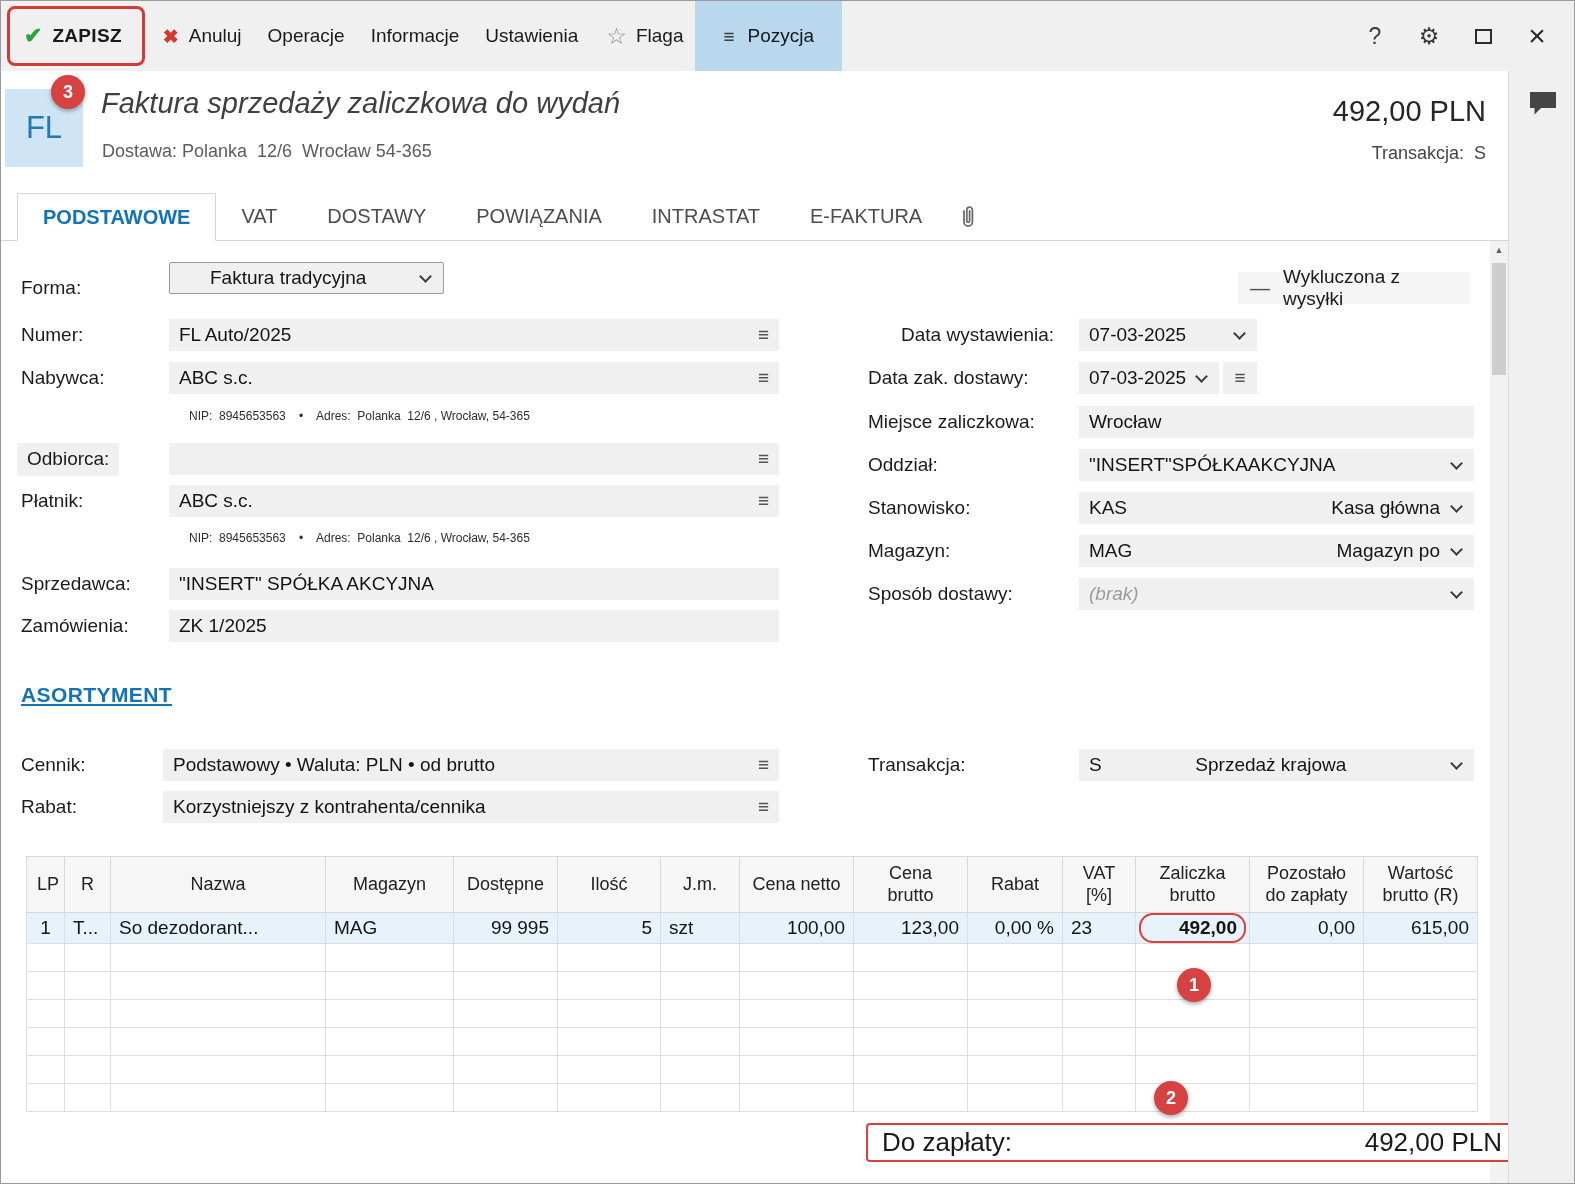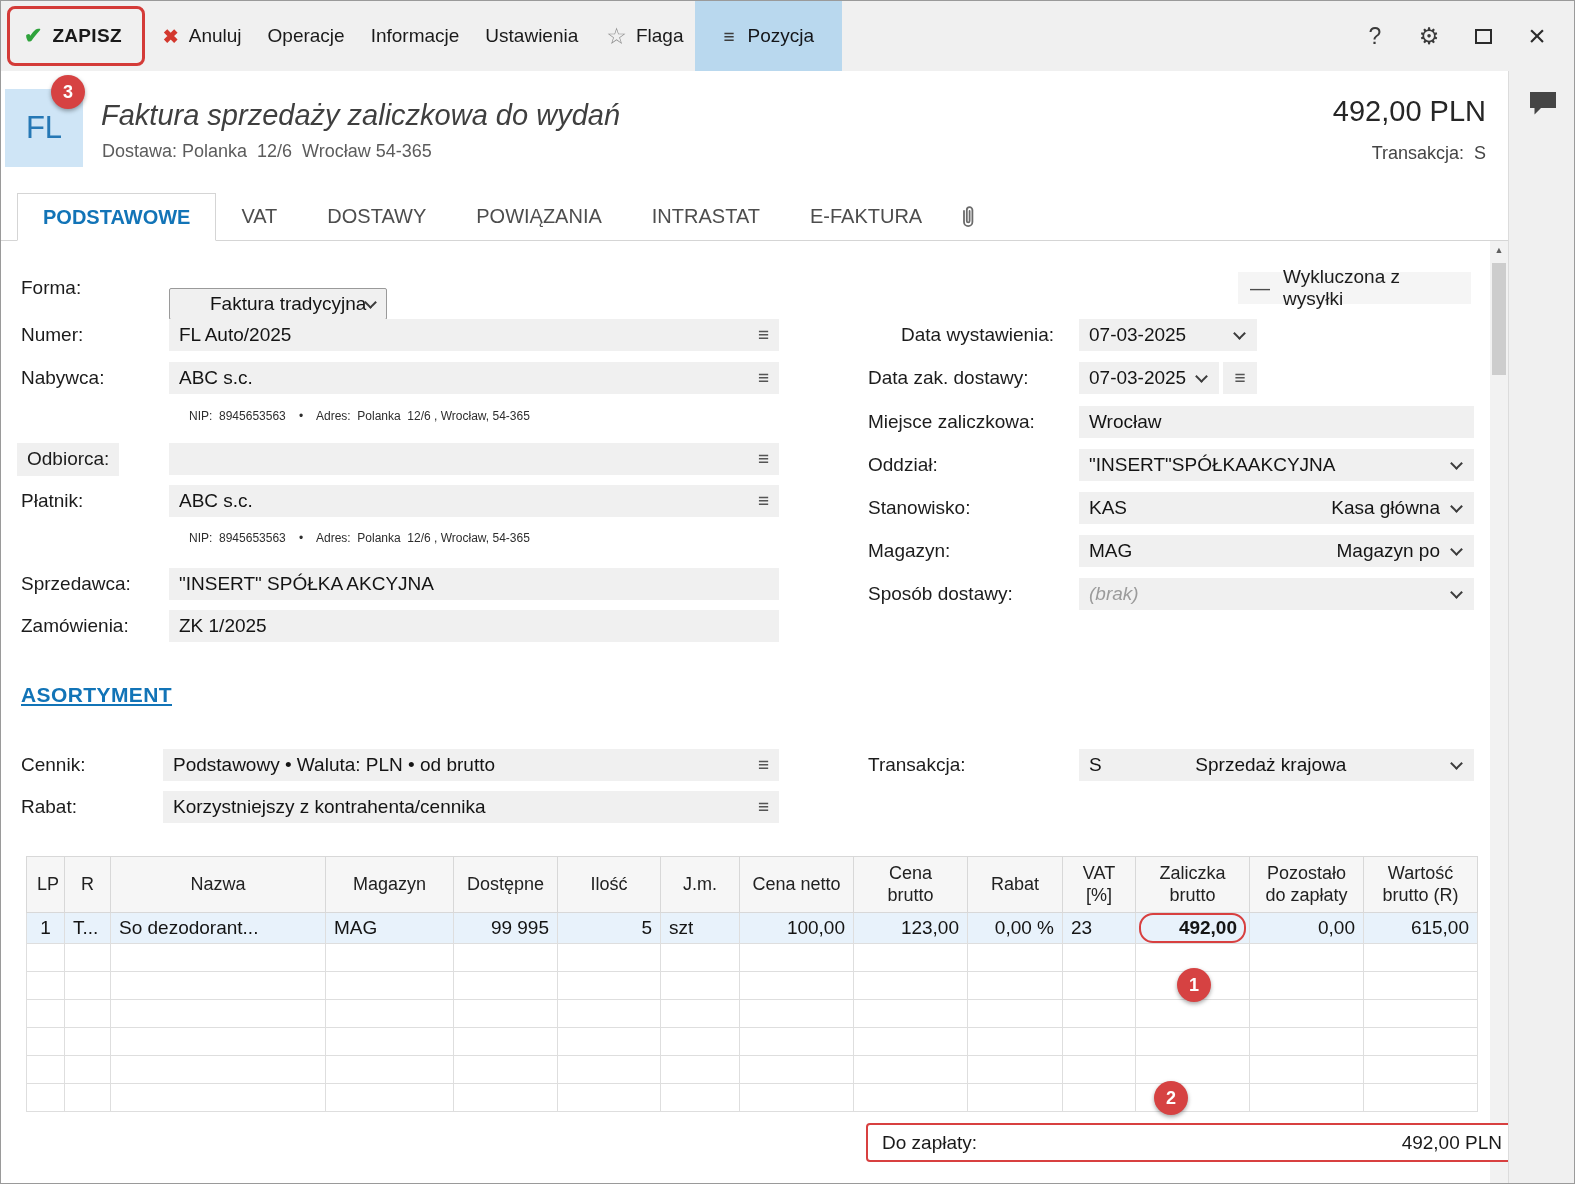--- a/index.html
+++ b/index.html
@@ -23,21 +23,21 @@
   .tb-icon { width:54px; height:54px; display:flex; align-items:center; justify-content:center; color:#3a3a3a; font-size:23px; }
   .maxbox { display:inline-block; width:17px; height:15px; border:2px solid #2b2b2b; }
   .icn-close { font-size:30px; color:#2b2b2b; }
 
   
   .content { position:absolute; top:70px; left:0; width:1507px; height:1114px; background:#fff; overflow:hidden; }
   .right-strip { position:absolute; top:70px; left:1507px; width:68px; height:1114px; background:#f0f0f0; border-left:1px solid #dcdcdc; }
   .chat-btn { position:absolute; left:19px; top:18px; }
 
   .fl-badge { position:absolute; left:4px; top:18px; width:78px; height:78px; background:#cfe5f6; color:#2678b5; font-size:31px; display:flex; align-items:center; justify-content:center; }
-  .doc-title { position:absolute; left:100px; top:28px; font-style:italic; font-size:29px; color:#3f3f3f; white-space:pre; }
+  .doc-title { position:absolute; left:100px; top:16px; font-style:italic; font-size:29px; color:#3f3f3f; white-space:pre; }
   .doc-subtitle { position:absolute; left:101px; top:70px; font-size:18px; color:#5c5c5c; white-space:pre; }
   .doc-amount { position:absolute; right:22px; top:24px; font-size:29px; color:#262626; }
   .doc-trans { position:absolute; right:22px; top:72px; font-size:18px; color:#454545; white-space:pre; }
 
   .anno-circle { position:absolute; width:34px; height:34px; border-radius:50%; background:#d64242; color:#fff; font-size:18px; font-weight:bold; display:flex; align-items:center; justify-content:center; box-shadow:0 2px 4px rgba(0,0,0,.35); z-index:6; }
 
   
   .tabs { position:absolute; top:122px; left:0; width:1507px; height:48px; border-bottom:1px solid #d5d5d5; display:flex; align-items:stretch; background:#fff; }
   .tab { display:flex; align-items:center; padding:0 25px; font-size:20px; color:#4d4d4d; }
   .tab.active { margin-left:16px; color:#1274b7; font-weight:bold; border:1px solid #d5d5d5; border-bottom:1px solid #fff; margin-bottom:-1px; background:#fff; }
@@ -62,21 +62,21 @@
 
   
   .grid { position:absolute; left:25px; top:785px; width:1451px; border-collapse:collapse; table-layout:fixed; }
   .grid th { border:1px solid #d8d8d8; background:#f6f6f6; font-weight:normal; font-size:18px; color:#222; height:56px; padding:2px 10px; text-align:center; line-height:1.2; }
   .grid td { border:1px solid #dedede; height:28px; padding:0 8px; font-size:19px; color:#141414; overflow:hidden; white-space:nowrap; }
   .grid .row-data td { background:#e8f2fb; height:31px; }
   .ta-r { text-align:right; }
   .ta-c { text-align:center; }
   .redbox { display:block; border:2px solid #d84040; border-radius:14px; padding:2px 7px; margin:0 -5px; text-align:right;font-weight:bold; }
 
-  .sum-bar { position:absolute; left:865px; top:1052px; width:652px; height:39px; border:2px solid #d84040; border-radius:4px; background:#fff; display:flex; align-items:center; justify-content:space-between; padding:0 14px; font-size:19px; color:#1a1a1a; z-index:5; }
+  .sum-bar { position:absolute; left:865px; top:1052px; width:652px; height:39px; border:2px solid #d84040; border-radius:4px; background:#fff; display:flex; align-items:center; justify-content:space-between; padding:0 14px; font-size:26px; color:#1a1a1a; z-index:5; }
 
   
   .vscroll { position:absolute; top:170px; right:0; bottom:0; width:18px; background:#f2f2f2; }
   .vs-up { position:absolute; top:4px; left:0; width:18px; text-align:center; font-size:9px; color:#5f5f5f; }
   .vs-thumb { position:absolute; top:22px; left:2px; width:14px; height:112px; background:#cdcdcd; }
 </style>
 </head>
 <body>
 
 <div class="window">
@@ -134,21 +134,21 @@
       <div class="tab">INTRASTAT</div>
       <div class="tab">E-FAKTURA</div>
       <div class="clip">
         <svg width="22" height="26" viewBox="0 0 22 26">
             <path d="M7 7 v11 a4.2 4.2 0 0 0 8.4 0 V6 a2.8 2.8 0 0 0-5.6 0 v11 a1.4 1.4 0 0 0 2.8 0 V7" fill="none" stroke="#6b6b6b" stroke-width="1.8" stroke-linecap="round"></path>
           </svg>
       </div>
     </div>
 
     <div class="lbl" style="left:20px; top:206px;">Forma:</div>
-    <div class="fld bordered" style="left:168px; top:217px; width:218px;padding-left:40px;">
+    <div class="fld bordered" style="left:168px; top:191px; width:275px;padding-left:40px;">
       <span>Faktura tradycyjna</span>
       <span class="chev"></span>
     </div>
 
     <div class="lbl" style="left:20px; top:253px;">Numer:</div>
     <div class="fld" style="left:168px; top:248px; width:610px;">
       <span>FL Auto/2025</span>
       <span class="ham-r">≡</span>
     </div>
 

